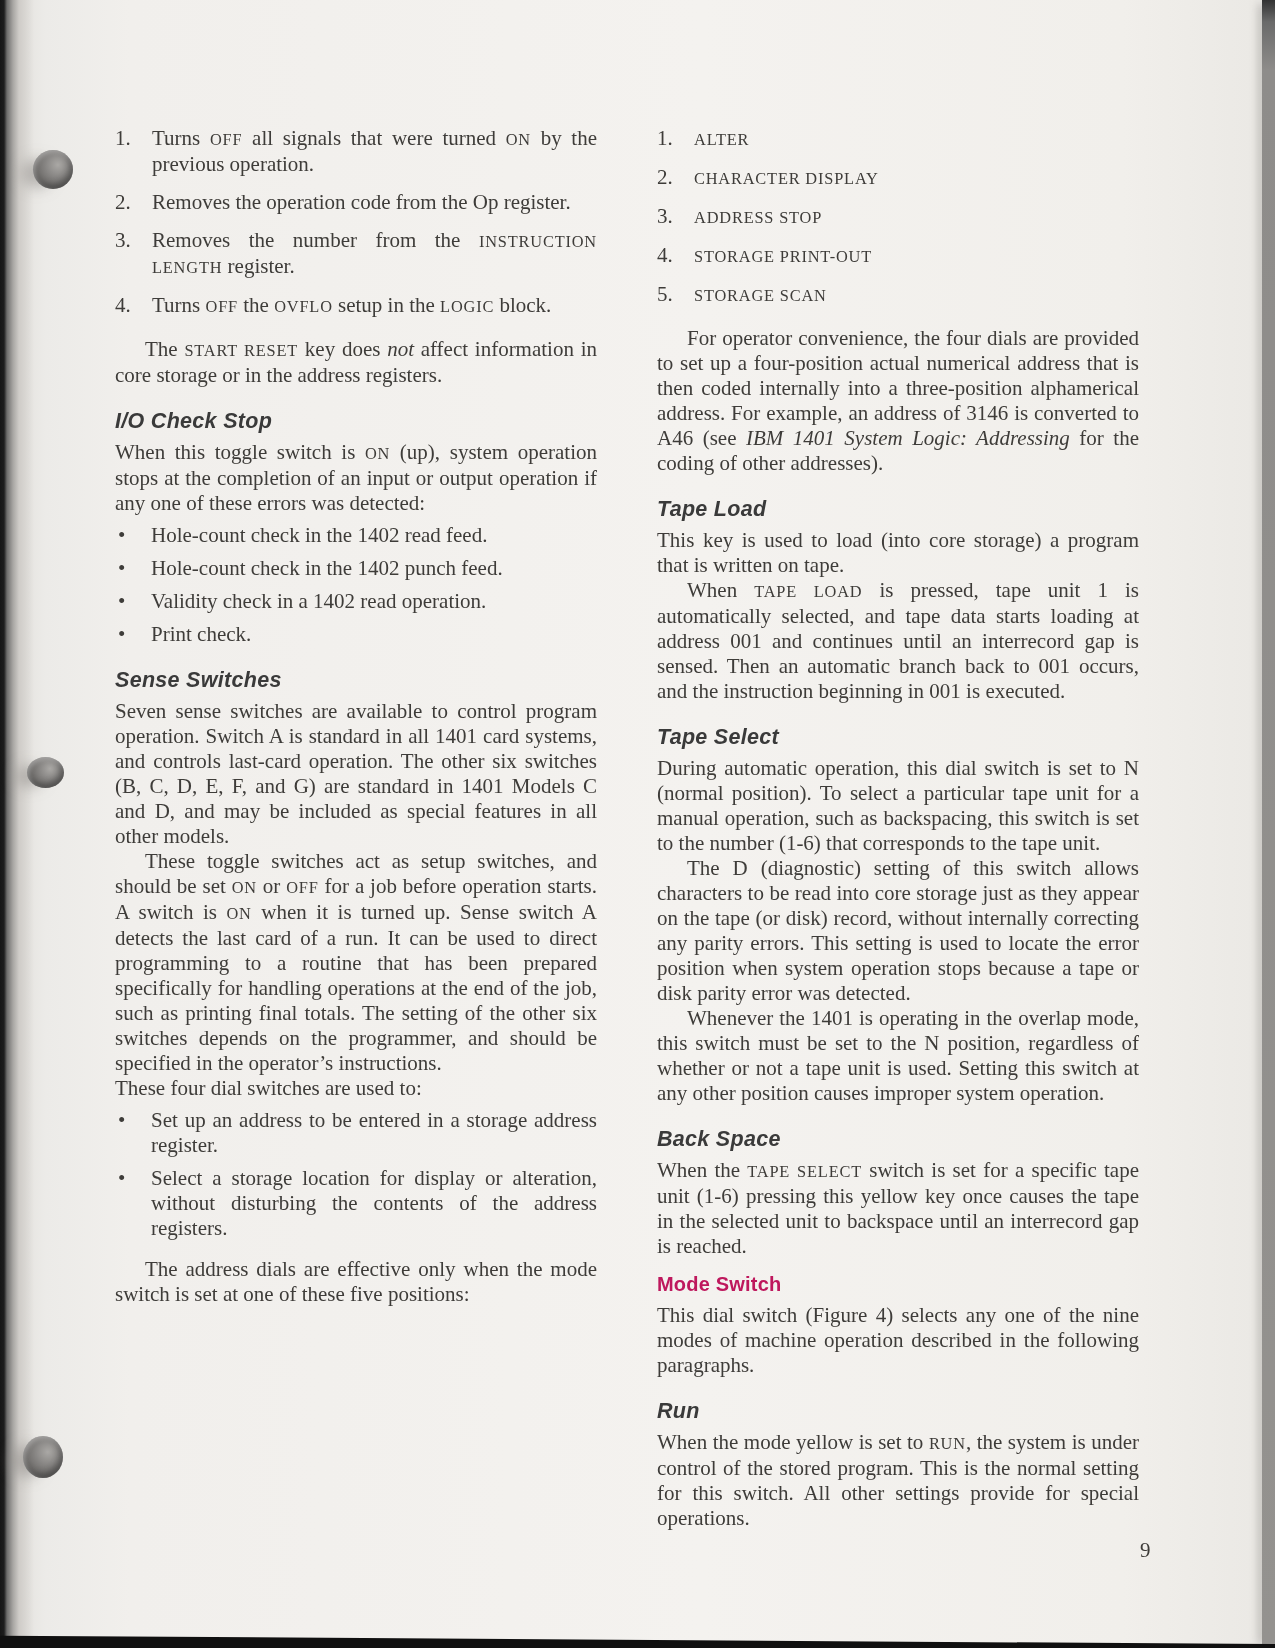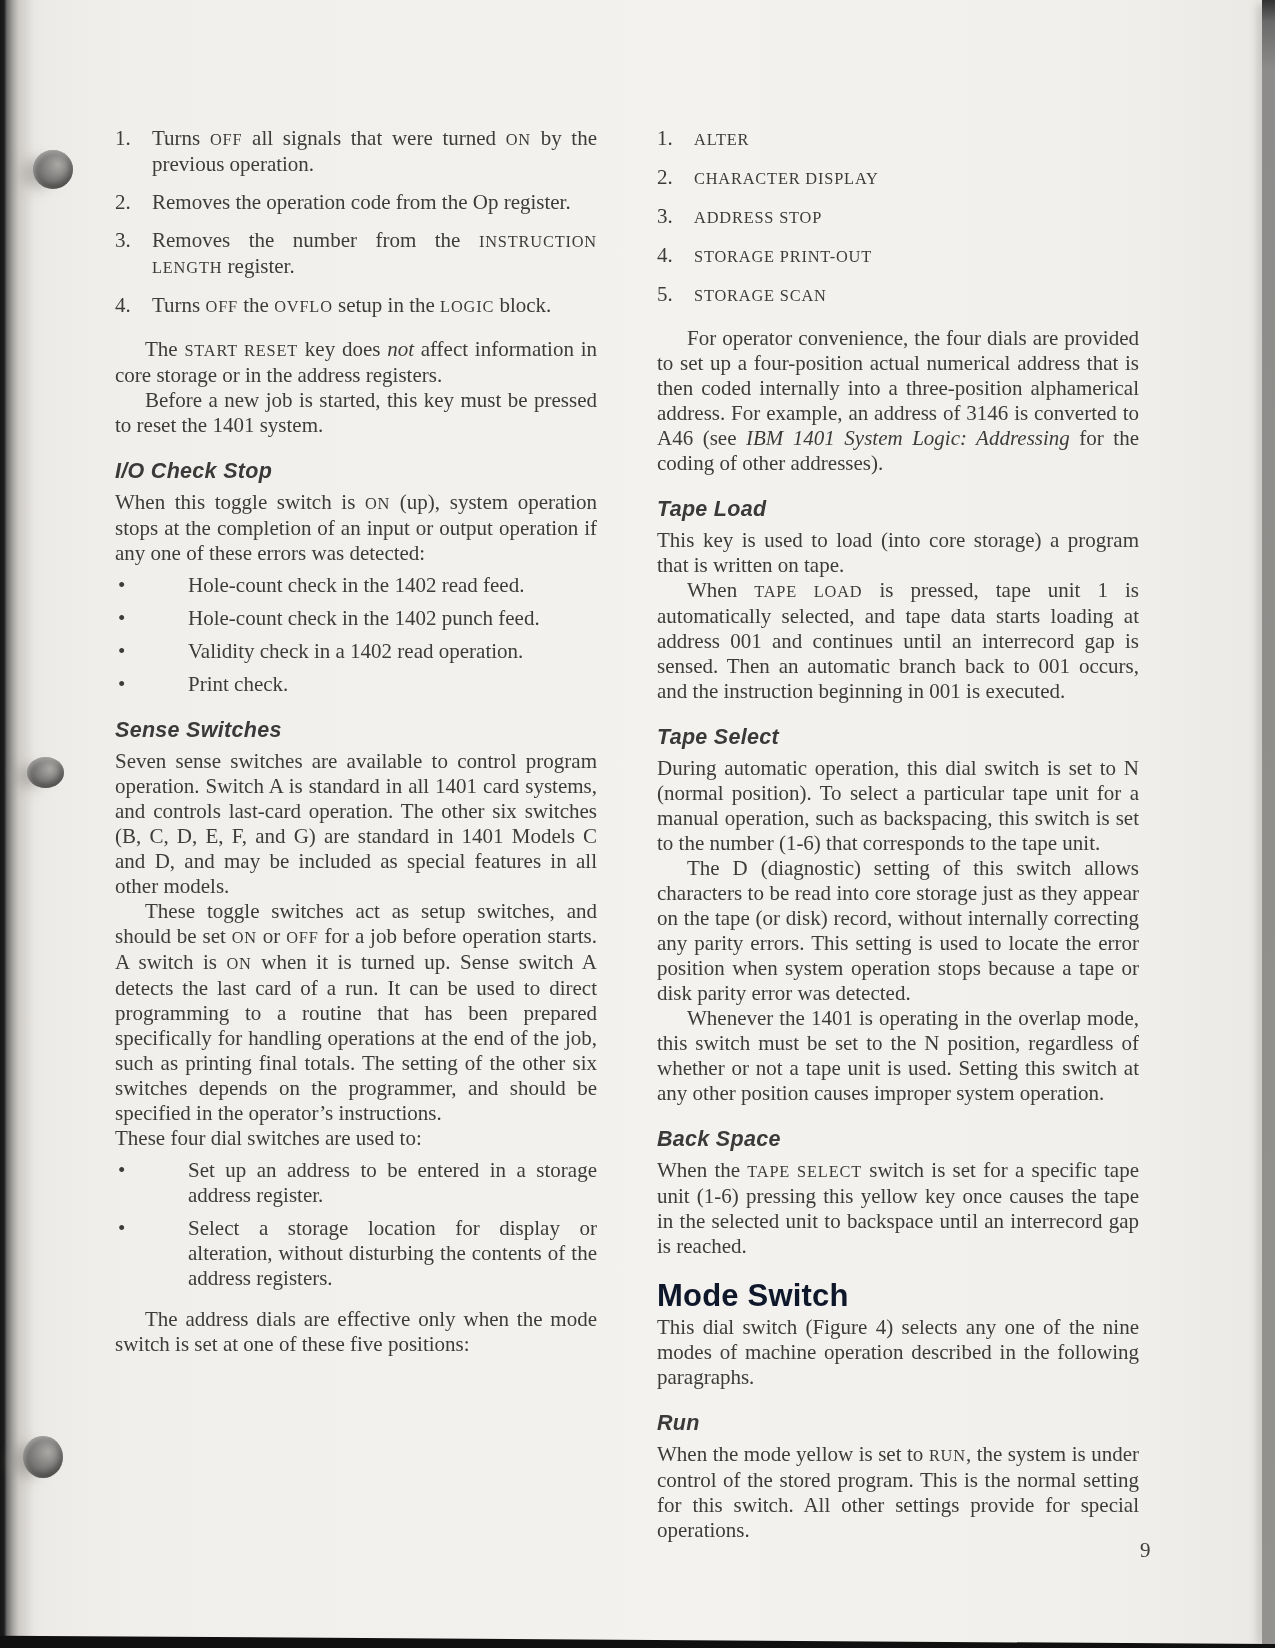--- a/index.html
+++ b/index.html
@@ -38,25 +38,25 @@
   .num-list { list-style:none; margin:0; padding:0; }
   .num-list li { display:flex; }
   .num-list li + li { margin-top:13px; }
   .num-list .num { flex:0 0 37px; }
   .num-list .li-text { flex:1; text-align:justify; }
 
   .bullet-list { list-style:none; margin:7px 0 16px; padding:0; }
   .bullet-list li { display:flex; }
   .bullet-list li + li { margin-top:8px; }
   .bullet-list .bullet { flex:0 0 33px; padding-left:3px; }
-  .bullet-list .li-text { flex:1; text-align:justify;margin-left:37px; }
+  .bullet-list .li-text { flex:1; text-align:justify; }
 
   .heading { font-family:"Liberation Sans", sans-serif; font-size:21.5px; line-height:26px;
     font-weight:700; font-style:italic; color:#3a3a3a; margin:20px 0 6px; letter-spacing:0.3px; }
-  .heading.bold-head { font-style:normal; font-size:31px; margin-top:24px; letter-spacing:0.2px; color:#0f172a; }
+  .heading.bold-head { font-style:normal; font-size:20px; margin-top:12px; letter-spacing:0.2px; color:#be185d; }
 
   .sc { font-size:0.78em; letter-spacing:0.05em; }
   .i  { font-style:italic; }
 
   .page-number { position:absolute; left:1140px; top:1538px; font-size:21px; color:#3e3c39; }
 </style>
 </head>
 <body>
 
 <div class="page">
@@ -85,21 +85,20 @@
           <span class="num">3.</span>
           <span class="li-text"><span>Removes the number from the </span><span class="sc">INSTRUCTION LENGTH</span><span> register.</span></span>
         </li>
         <li>
           <span class="num">4.</span>
           <span class="li-text"><span>Turns </span><span class="sc">OFF</span><span> the </span><span class="sc">OVFLO</span><span> setup in the </span><span class="sc">LOGIC</span><span> block.</span></span>
         </li>
       </ol>
 
       <p class="ind gt"><span>The </span><span class="sc">START RESET</span><span> key does </span><span class="i">not</span><span> affect information in core storage or in the address registers.</span></p>
-      <p class="ind"><span>Before a new job is started, this key must be pressed to reset the 1401 system.</span></p>
 
       <h3 class="heading">I/O Check Stop</h3>
       <p><span>When this toggle switch is </span><span class="sc">ON</span><span> (up), system operation stops at the completion of an input or output operation if any one of these errors was detected:</span></p>
 
       <ul class="bullet-list">
         <li>
           <span class="bullet">•</span>
           <span class="li-text"><span>Hole-count check in the 1402 read feed.</span></span>
         </li>
         <li>

